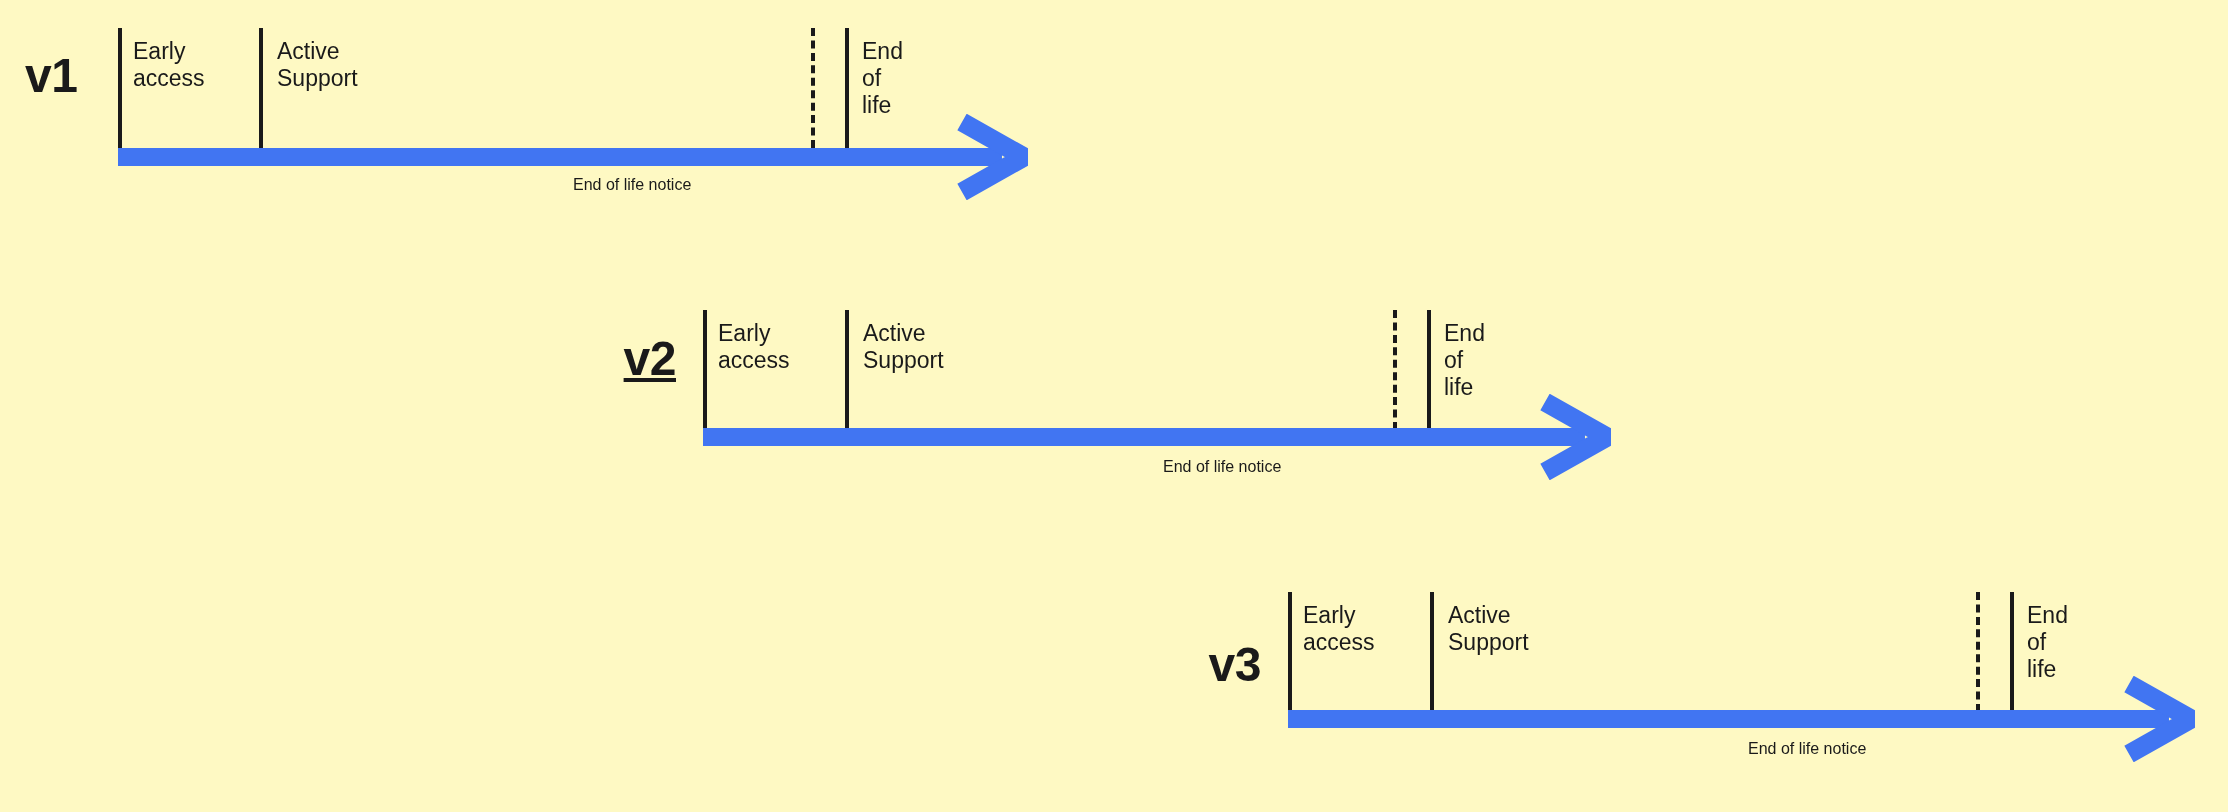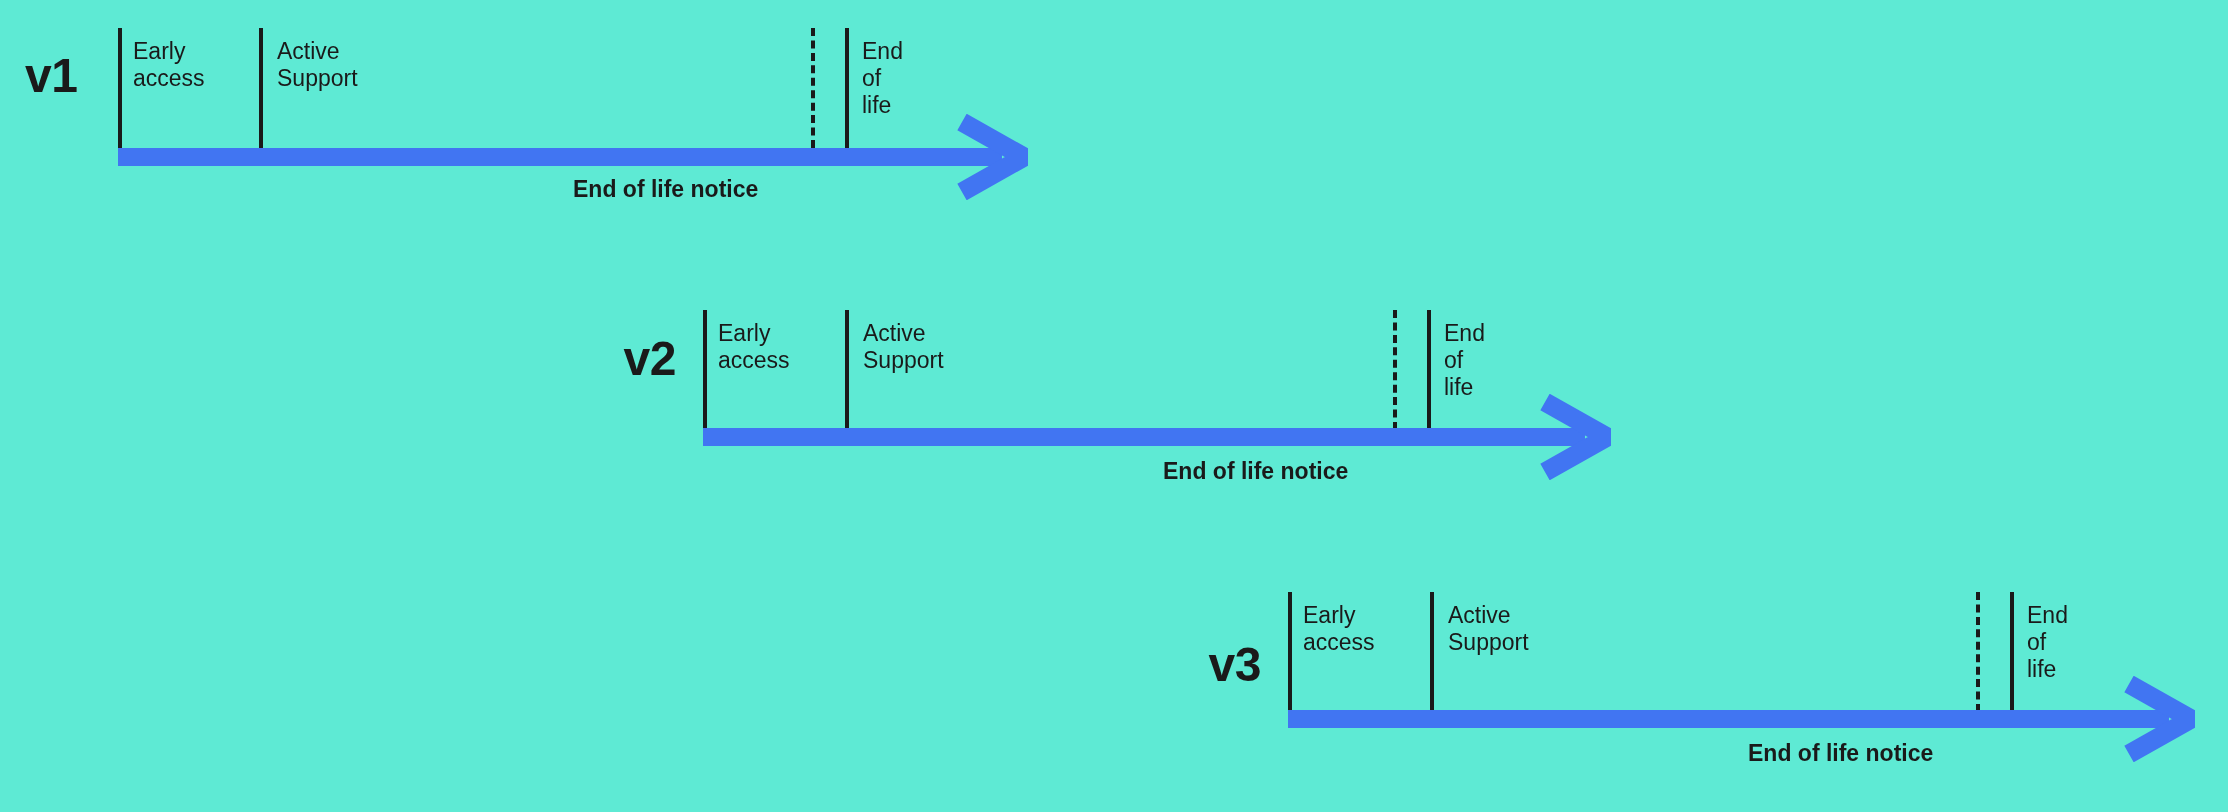--- a/index.html
+++ b/index.html
@@ -10,21 +10,21 @@
   }
   body {
     font-family: "Liberation Sans", sans-serif;
     -webkit-font-smoothing: antialiased;
   }
 
   #diagram {
     position: relative;
     width: 2228px;
     height: 812px;
-    background: #5eead4;
+    background: #fef9c3;
     overflow: hidden;
   }
 
   
   .row {
     position: absolute;
     left: 0;
     top: 0;
   }
 
@@ -68,22 +68,22 @@
   .arrow-wrap {
     position: absolute;
   }
   .arrow-wrap svg {
     display: block;
   }
 
   
   .notice-label {
     position: absolute;
-    font-size: 23px;
-    font-weight: 700;
+    font-size: 16px;
+    font-weight: 400;
     color: #1a1a1a;
     line-height: 1.17;
     white-space: nowrap;
   }
 </style>
 </head>
 <body>
 
 <div id="diagram">
     <div class="row">
@@ -98,21 +98,21 @@
       <div class="phase-label" style="left: 862px; top: 38px;">End of life</div>
       <div class="arrow-wrap" style="left: 118px; top: 114px; width: 910px; height: 86px;">
         <svg width="910" height="86" viewBox="0 0 910 86">
           <rect x="0" y="34" width="883.96" height="18" fill="#4175F2"></rect>
           <path d="M 844 8 L 906 43 L 844 78" fill="none" stroke="#4175F2" stroke-width="19" stroke-linecap="butt" stroke-linejoin="miter"></path>
         </svg>
       </div>
       <div class="notice-label" style="left: 573px; top: 176px;">End of life notice</div>
     </div>
     <div class="row">
-      <div class="version-label" style="left: 618px; top: 335px; width: 58px;">v2</div>
+      <div class="version-label" style="left: 618px; top: 335px; width: 58px; text-decoration: underline;">v2</div>
       <div class="tick" style="left: 703px; top: 310px; height: 120px;"></div>
       <div class="tick" style="left: 845px; top: 310px; height: 120px;"></div>
       <div class="tick-dashed" style="left: 1393px; top: 310px; height: 120px;"></div>
       <div class="tick" style="left: 1427px; top: 310px; height: 120px;"></div>
       <div class="phase-label" style="left: 718px; top: 320px;">Early
 access</div>
       <div class="phase-label" style="left: 863px; top: 320px;">Active Support</div>
       <div class="phase-label" style="left: 1444px; top: 320px;">End of life</div>
       <div class="arrow-wrap" style="left: 703px; top: 394px; width: 908px; height: 86px;">
         <svg width="908" height="86" viewBox="0 0 908 86">

